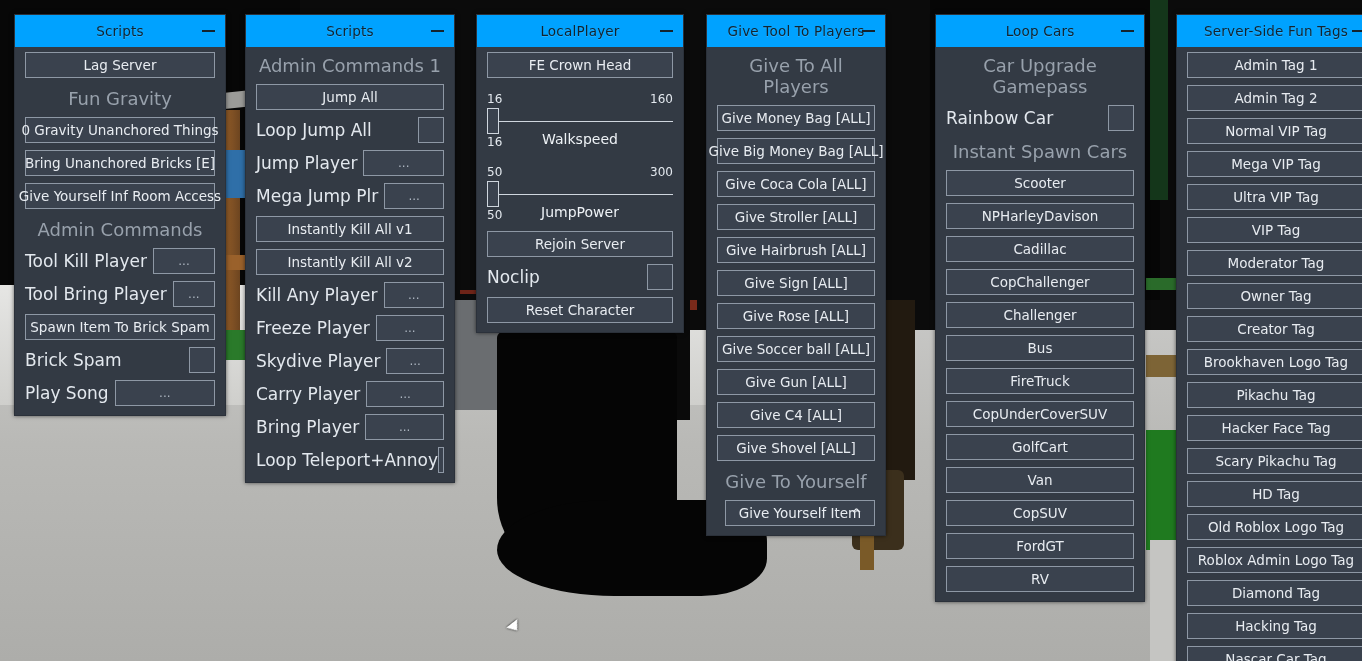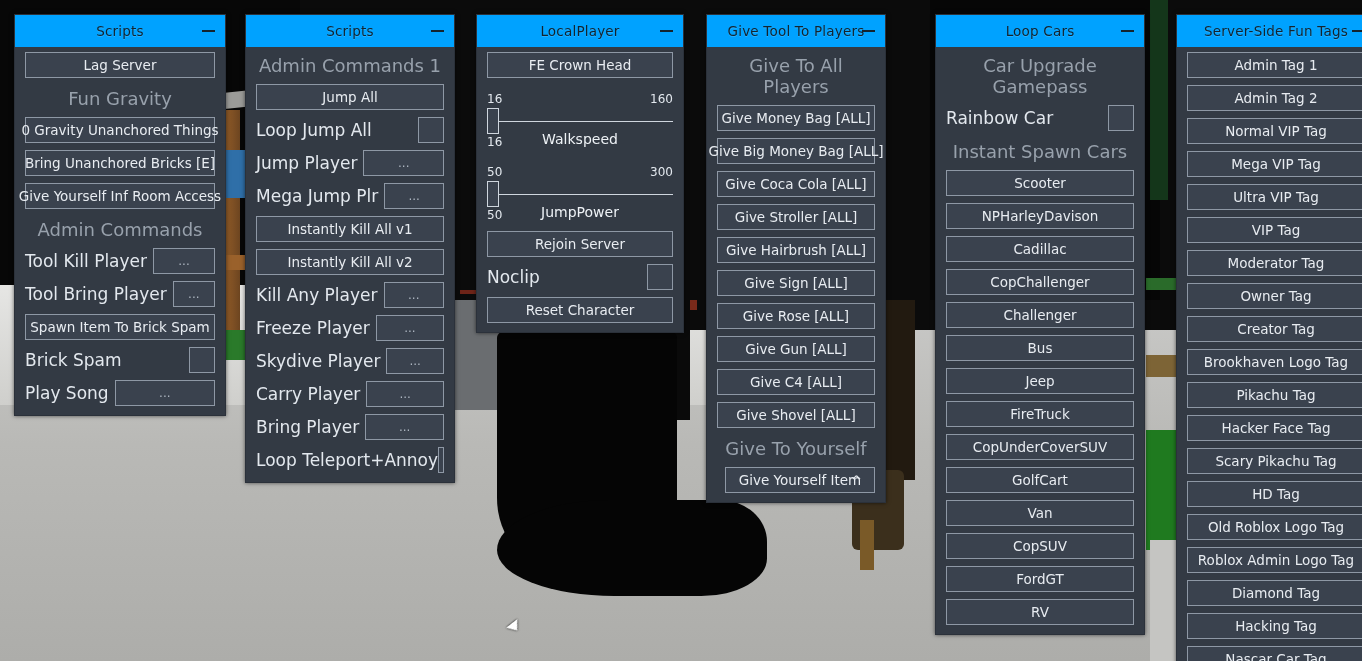--- a/index.html
+++ b/index.html
@@ -458,20 +458,23 @@
           <div class="btn">
             <span>Give Hairbrush [ALL]</span>
           </div>
           <div class="btn">
             <span>Give Sign [ALL]</span>
           </div>
           <div class="btn">
             <span>Give Rose [ALL]</span>
           </div>
           <div class="btn">
+            <span>Give Soccer ball [ALL]</span>
+          </div>
+          <div class="btn">
             <span>Give Gun [ALL]</span>
           </div>
           <div class="btn">
             <span>Give C4 [ALL]</span>
           </div>
           <div class="btn">
             <span>Give Shovel [ALL]</span>
           </div>
           <div class="section-label">Give To Yourself</div>
           <div class="btn with-caret">
@@ -504,23 +507,20 @@
           <div class="btn">
             <span>CopChallenger</span>
           </div>
           <div class="btn">
             <span>Challenger</span>
           </div>
           <div class="btn">
             <span>Bus</span>
           </div>
           <div class="btn">
-            <span>Jeep</span>
-          </div>
-          <div class="btn">
             <span>FireTruck</span>
           </div>
           <div class="btn">
             <span>CopUnderCoverSUV</span>
           </div>
           <div class="btn">
             <span>GolfCart</span>
           </div>
           <div class="btn">
             <span>Van</span>

